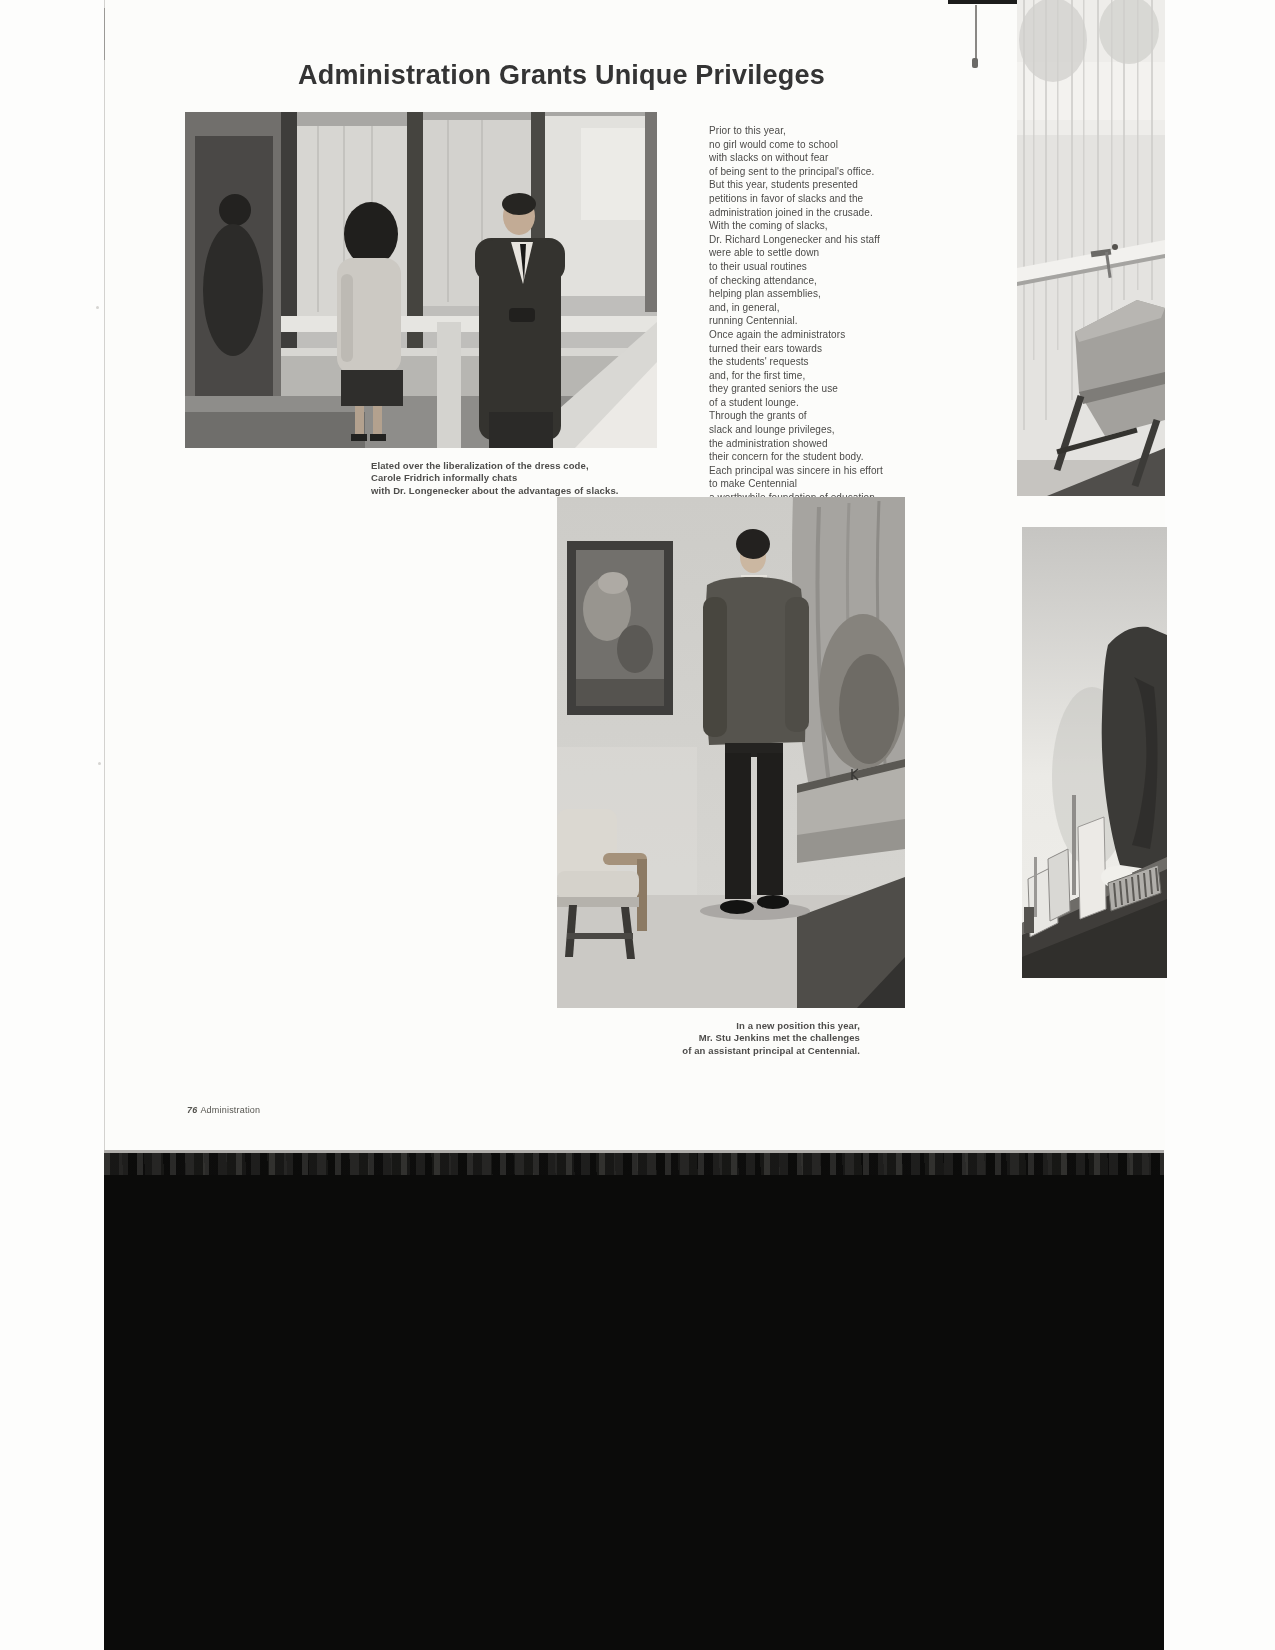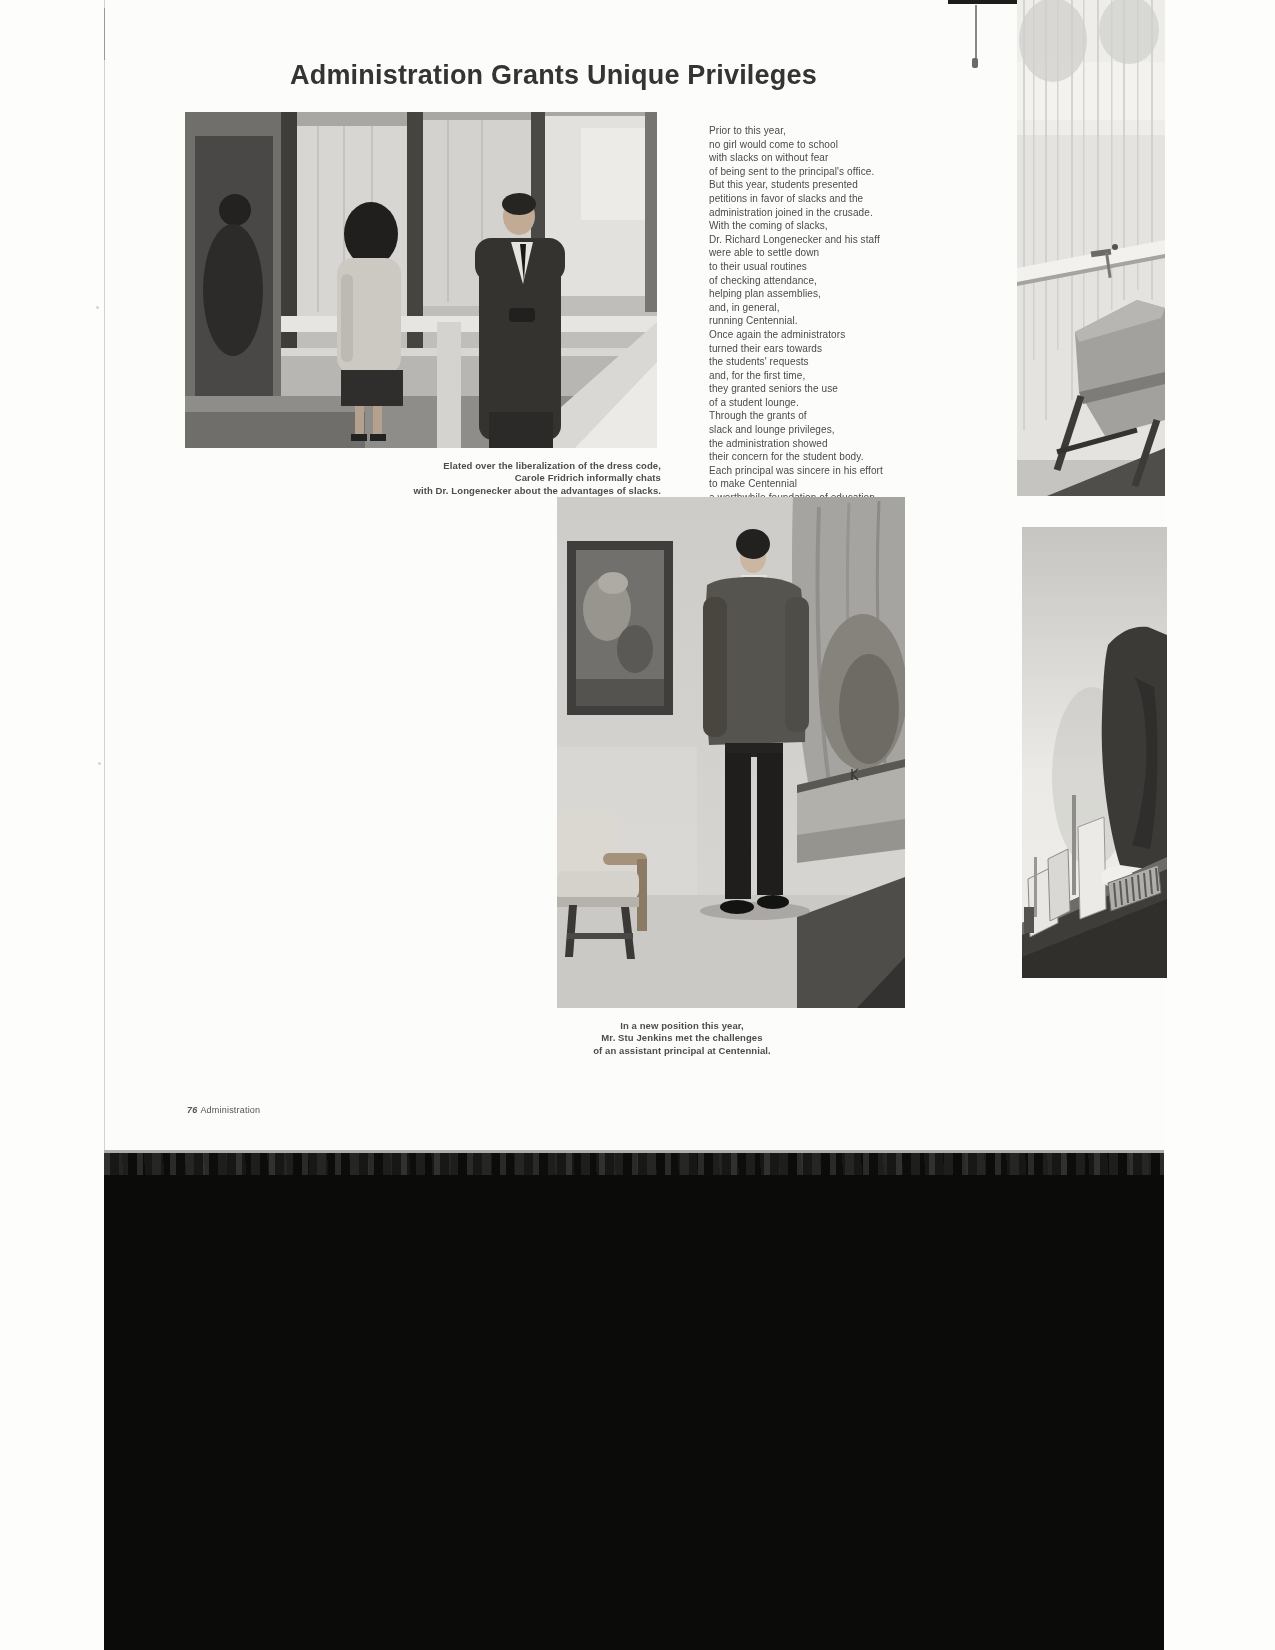--- a/index.html
+++ b/index.html
@@ -11,34 +11,34 @@
     position:absolute;left:104px;top:0;width:1060px;height:1150px;
     background:#fcfcfa;border-left:1px solid #d3d2cf;
   }
   .edge-tick{position:absolute;left:104px;top:8px;width:1px;height:52px;background:#9b9996;}
   .top-streak{position:absolute;left:948px;top:0;width:70px;height:4px;background:#1c1c1b;}
   .hang-line{position:absolute;left:975px;top:5px;width:2px;height:58px;background:#8a8885;}
   .hang-blob{position:absolute;left:972px;top:58px;width:6px;height:10px;background:#6b6a67;border-radius:2px;}
   .speck{position:absolute;width:3px;height:3px;border-radius:50%;background:#d6d5d2;}
 
   .title{
-    position:absolute;left:290px;top:60px;margin:0;
+    position:absolute;left:298px;top:60px;margin:0;
     font-size:27px;font-weight:700;letter-spacing:.2px;color:#343434;
   }
   .article{
     position:absolute;left:709px;top:124px;width:250px;
     font-size:10px;line-height:13.6px;color:#4b4a48;letter-spacing:.1px;
     white-space:pre-line;
   }
   .caption{
     position:absolute;font-size:9.5px;line-height:12.4px;font-weight:700;
     color:#4e4d4b;white-space:pre-line;letter-spacing:.1px;
   }
-  .caption1{left:381px;top:460px;width:280px;text-align:right;}
-  .caption2{left:532px;top:1020px;width:300px;text-align:center;}
+  .caption1{left:371px;top:460px;width:280px;text-align:left;}
+  .caption2{left:560px;top:1020px;width:300px;text-align:right;}
   .footer{
     position:absolute;left:187px;top:1105px;font-size:9px;color:#55544f;letter-spacing:.2px;
   }
   .footer .num{font-weight:700;margin-right:3px;font-style:italic;}
 
   figure.photo{position:absolute;margin:0;padding:0;}
   figure.photo svg{display:block;width:100%;height:100%;}
   .photo1{left:185px;top:112px;width:472px;height:336px;}
   .photo2{left:557px;top:497px;width:348px;height:511px;}
   .photo3{left:1017px;top:0;width:148px;height:496px;}

